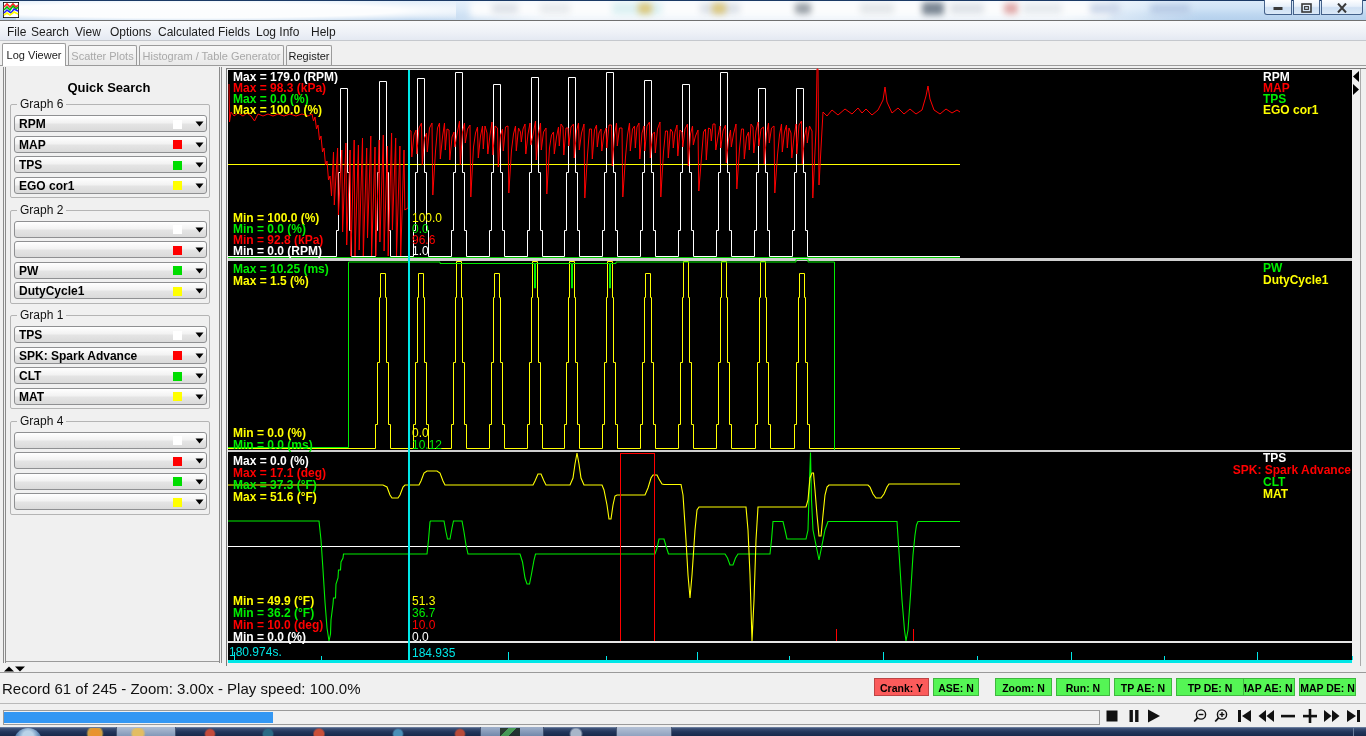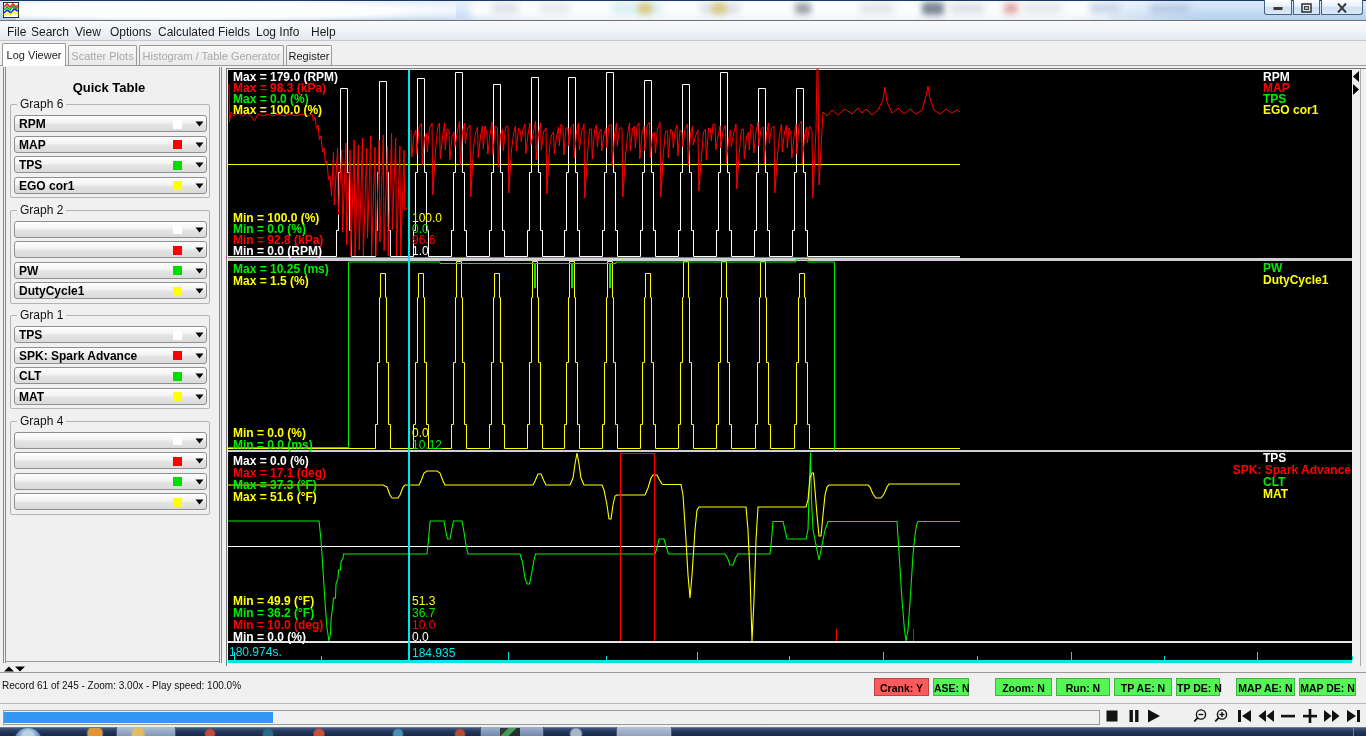--- a/index.html
+++ b/index.html
@@ -38,21 +38,21 @@
 .combo { position:absolute; left:14px; width:193px; height:17px; border:1px solid #8f9092; border-radius:3px;
   background:linear-gradient(#ffffff,#f2f2f2 45%,#e4e4e4 55%,#dadada); }
 .clab { position:absolute; left:4px; top:1px; font-size:12px; font-weight:bold; color:#000; white-space:nowrap; }
 .sw { position:absolute; left:158px; top:3.5px; width:9px; height:9px; }
 .arr { position:absolute; left:180px; top:5px; }
 #splitud { position:absolute; left:4px; top:600px; }
 #splitud svg { display:block; }
 
 
 #statusrow { position:absolute; left:0; top:672px; width:1366px; height:31px; background:#f0f0f0; border-top:1px solid #9a9a9a; }
-#rectext { position:absolute; left:2px; top:7px; font-size:10px; color:#111; }
+#rectext { position:absolute; left:2px; top:7px; font-size:15px; color:#111; }
 .chip { position:absolute; top:5px; height:18px; font-size:10.5px; font-weight:bold; white-space:nowrap; color:#000; text-align:center;
   line-height:18px; border:1px solid rgba(0,0,0,0.25); }
 
 
 #ctrlrow { position:absolute; left:0; top:703px; width:1366px; height:24px; background:#f0f0f0; border-top:1px solid #b9b9b9; }
 #ptrack { position:absolute; left:3px; top:6px; width:1097px; height:15px; border:1px solid #9a9a9a; background:#f0f0f0; }
 #pfill { position:absolute; left:0px; top:1px; width:269px; height:11px; background:#3397f3; }
 .pbtn { position:absolute; top:4px; height:17px; }
 .pbtn svg { display:block; }
 
@@ -133,21 +133,21 @@
 </div>
 <div id="tabline"></div>
 <div style="position:absolute;left:0;top:68px;width:1366px;height:1.5px;background:#606060;"></div>
 
 <div id="lpanel">
   <div class="vline" style="left:3px;"></div>
   <div class="vline" style="left:5px;"></div>
   <div class="vline" style="left:219px;"></div>
   <div class="vline" style="left:221px;"></div>
   <div style="position:absolute;left:6px;top:595px;width:213px;height:1px;background:#9a9a9a;"></div>
-  <div id="qv">Quick Table</div>
+  <div id="qv">Quick Search</div>
   <div class="fs" style="top:38px;">
         <span class="leg">Graph 6</span>
       </div>
 <div class="combo" style="top:49px;">
 <span class="clab">RPM</span>
         <span class="sw" style="background:#ffffff"></span>
 <svg class="arr" width="9" height="6" viewBox="0 0 9 6">
           <path d="M0.5,0.5 L8.5,0.5 L4.5,5.5 Z" fill="#000"></path>
         </svg>
 </div>
@@ -355,25 +355,25 @@
 <text x="1263" y="462" fill="#ffffff" font-size="12" font-weight="bold" text-anchor="start">TPS</text>
 <text x="1351" y="474" fill="#ff0000" font-size="12" font-weight="bold" text-anchor="end">SPK: Spark Advance</text>
 <text x="1263" y="486" fill="#00ee00" font-size="12" font-weight="bold" text-anchor="start">CLT</text>
 <text x="1263" y="498" fill="#ffff00" font-size="12" font-weight="bold" text-anchor="start">MAT</text>
 </svg></div>
 
 <div id="statusrow">
   <div id="rectext">Record 61 of 245 - Zoom: 3.00x - Play speed: 100.0%</div>
   <div class="chip" style="left:1299px;width:57px;background:#55f555;">MAP DE: N</div>
 <div class="chip" style="left:1236px;width:59px;background:#55f555;">MAP AE: N</div>
-<div class="chip" style="left:1176px;width:44px;background:#55f555;">TP DE: N</div>
+<div class="chip" style="left:1176px;width:68px;background:#55f555;">TP DE: N</div>
 <div class="chip" style="left:1114px;width:58px;background:#55f555;">TP AE: N</div>
 <div class="chip" style="left:1056px;width:54px;background:#55f555;">Run: N</div>
 <div class="chip" style="left:995px;width:57px;background:#55f555;">Zoom: N</div>
-<div class="chip" style="left:933px;width:36px;background:#55f555;">ASE: N</div>
+<div class="chip" style="left:933px;width:46px;background:#55f555;">ASE: N</div>
 <div class="chip" style="left:874px;width:55px;background:#fb5b5b;">Crank: Y</div>
 </div>
 
 <div id="ctrlrow">
   <div id="ptrack">
         <div id="pfill"></div>
       </div>
   <div class="pbtn" style="left:1104px;width:18px;">
         <svg width="16" height="16" viewBox="0 0 16 16">
           <rect x="2.5" y="2.5" width="11" height="11" fill="#111"></rect>

